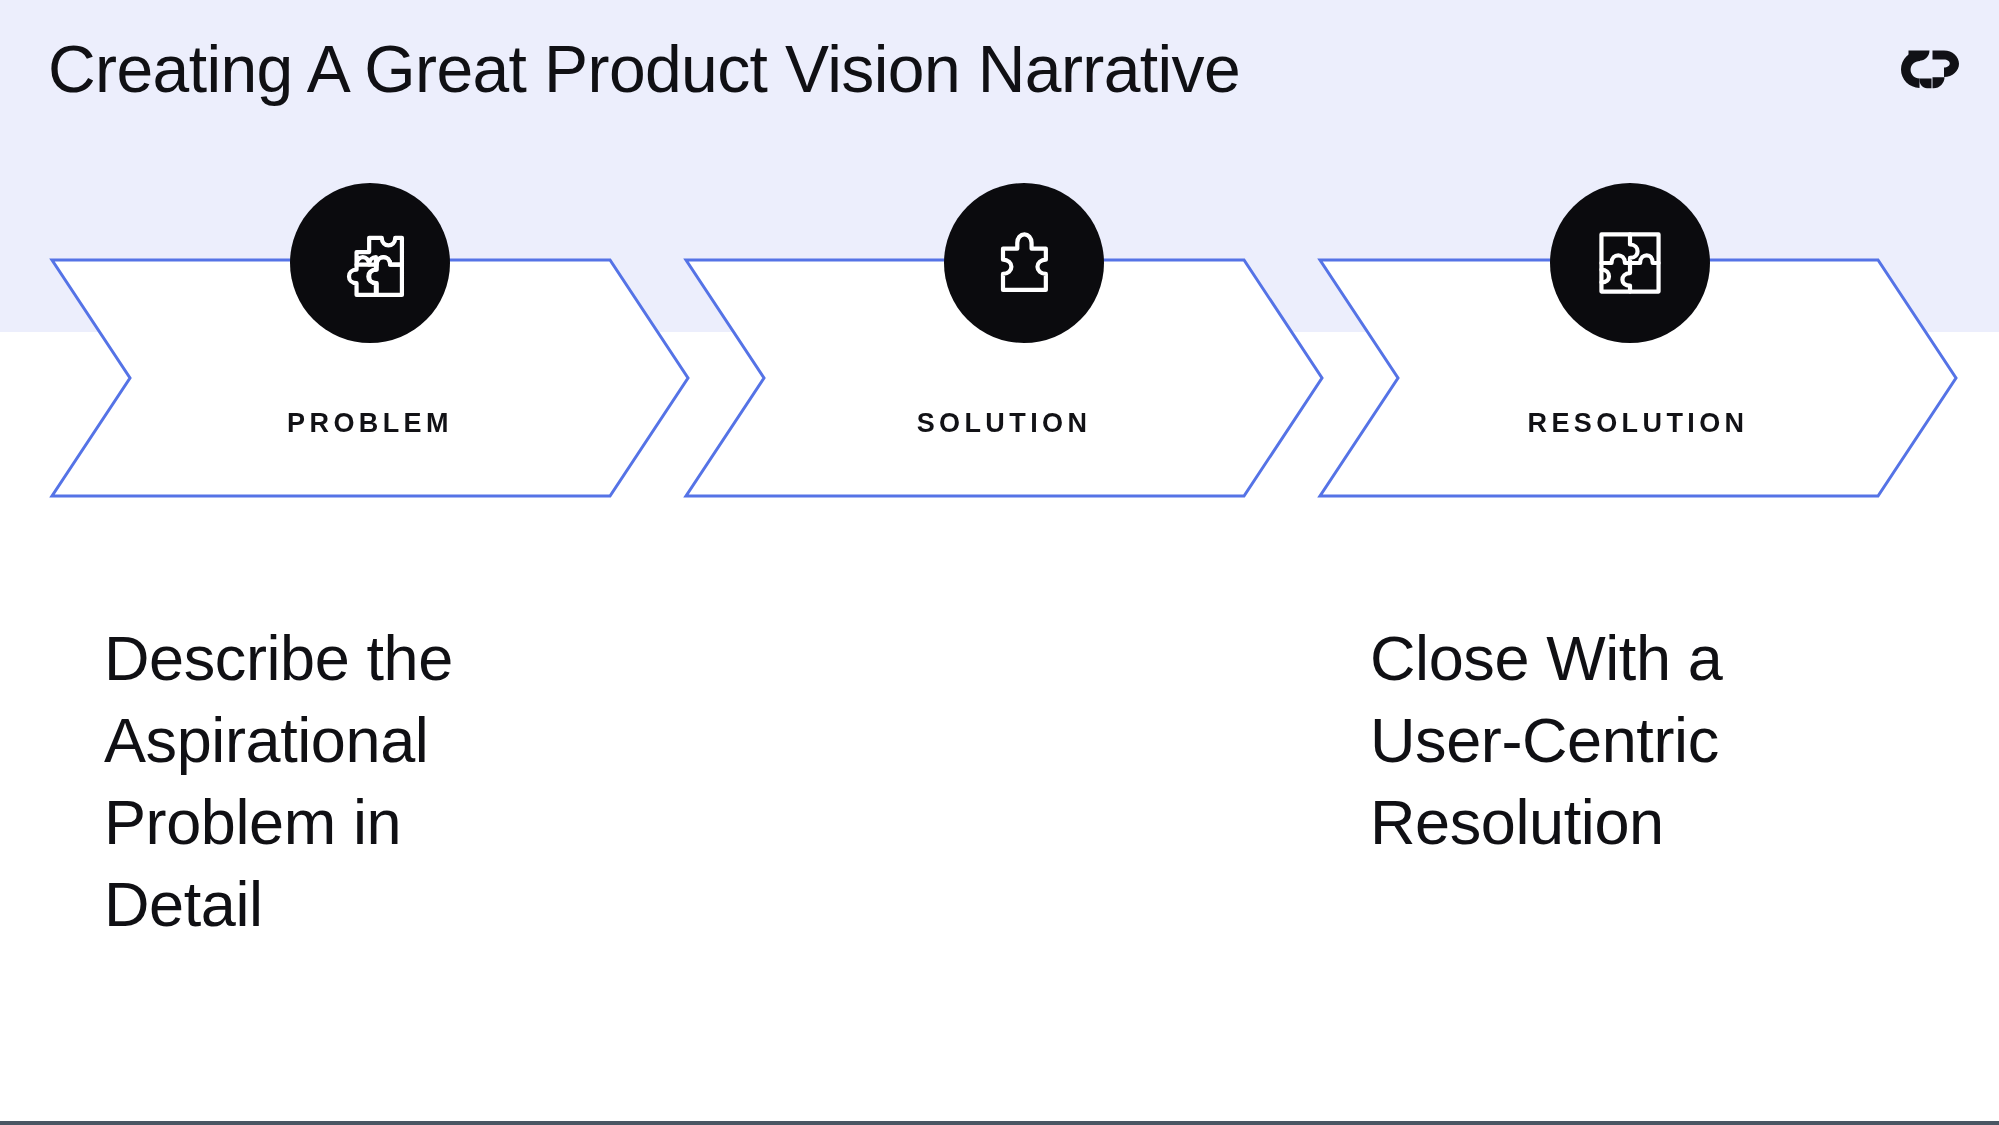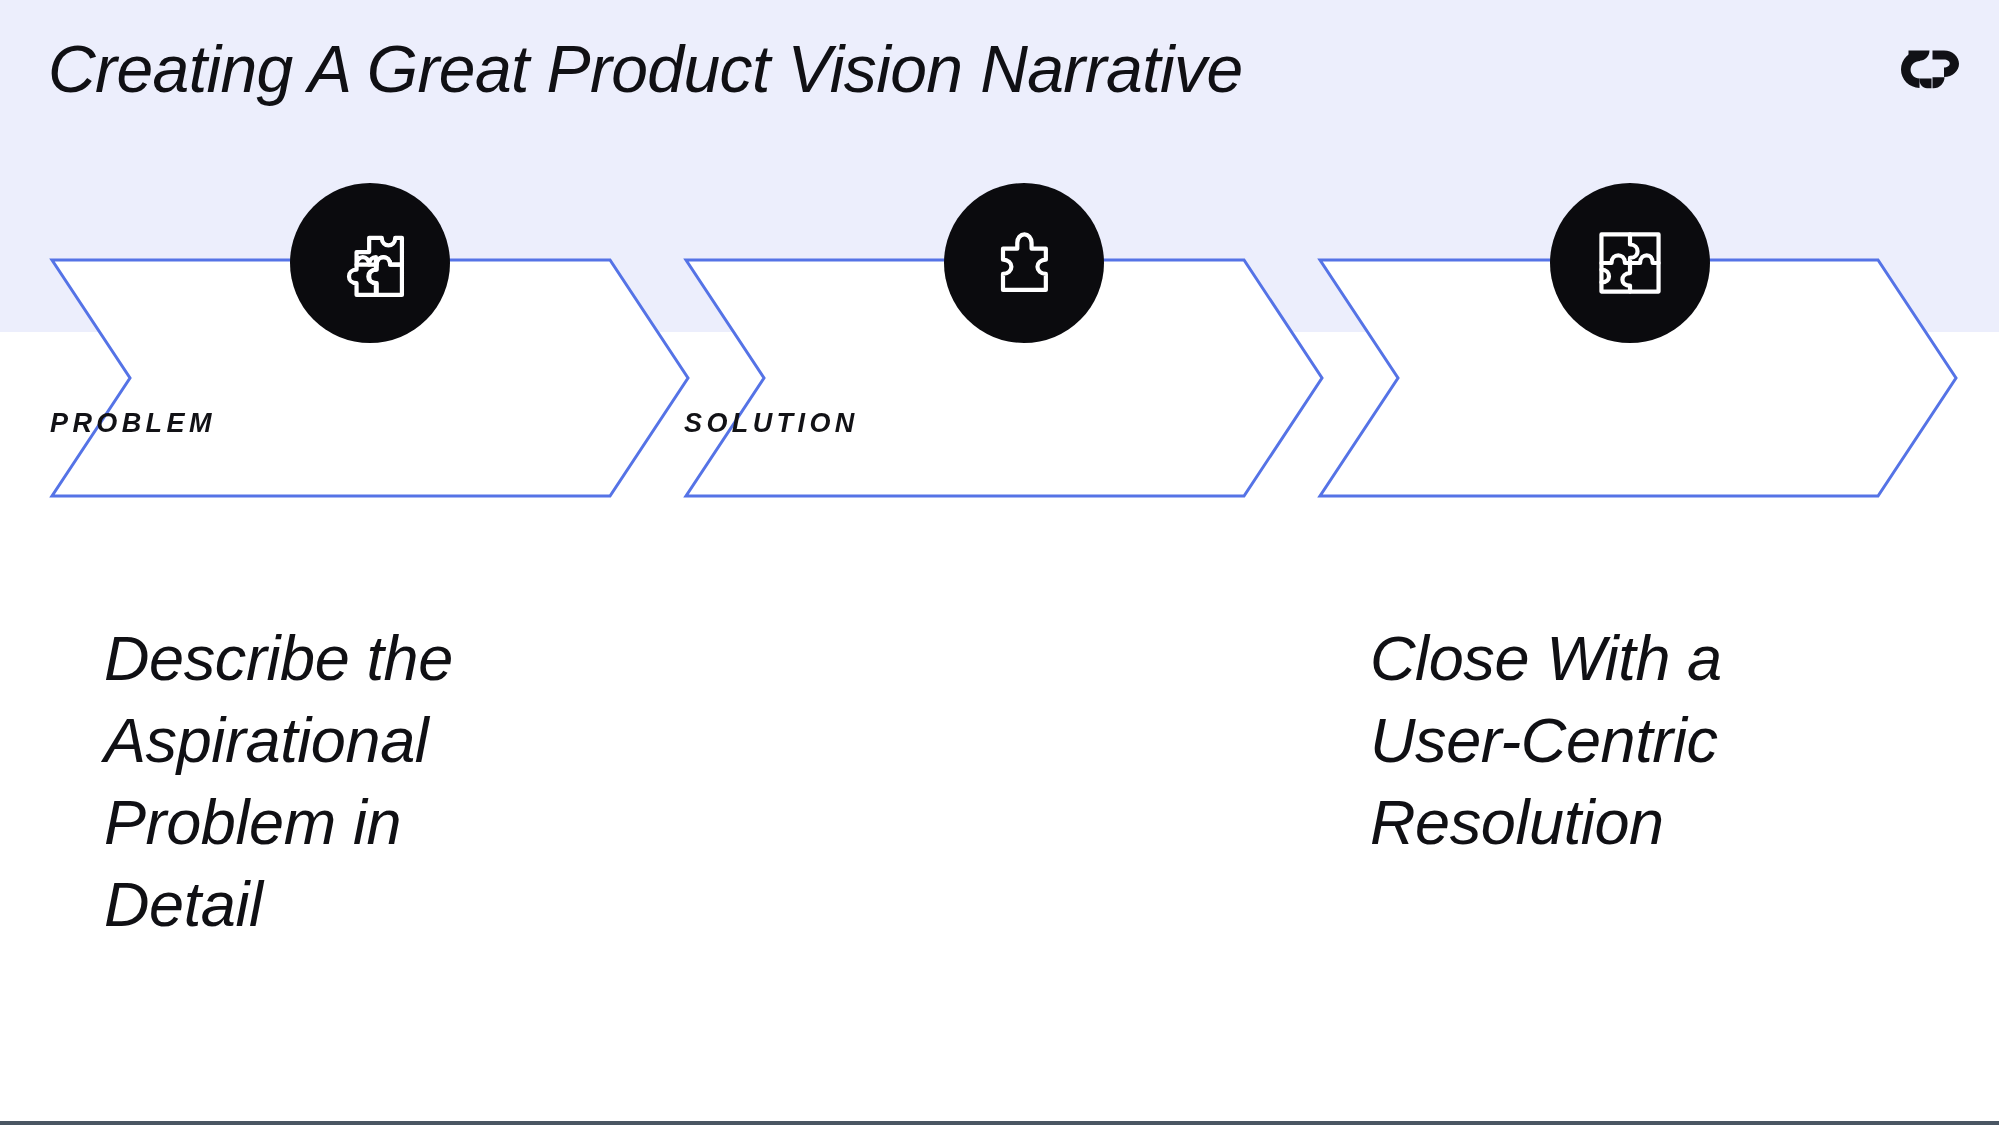--- a/index.html
+++ b/index.html
@@ -18,21 +18,20 @@
   }
 
   
   #slide {
     position: absolute;
     inset: 0;
     width: 1999px;
     height: 1125px;
     background: #ffffff;
     overflow: hidden;
-    font-style: italic;
   }
 
   
   .band {
     position: absolute;
     left: 0;
     top: 0;
     width: 1999px;
     height: 332px;
     background: #eceefc;
@@ -92,21 +91,21 @@
     stroke-width: 3;
     stroke-linejoin: miter;
   }
 
   
   .stage-label {
     position: absolute;
     z-index: 4;
     top: 408px;
     width: 640px;
-    text-align: left;
+    text-align: center;
     font-size: 27px;
     font-weight: 700;
     letter-spacing: 4.4px;
     color: #121216;
   }
   .lbl-1 { left: 50px;   }
   .lbl-2 { left: 684px;  }
   .lbl-3 { left: 1318px; }
 
   
@@ -210,20 +209,21 @@
 
     <div class="chevron chev-3">
       <svg viewBox="0 0 640 240" preserveAspectRatio="none" xmlns="http://www.w3.org/2000/svg">
         <polygon class="chev-poly" points="2,2 560,2 638,120 560,238 2,238 80,120"></polygon>
       </svg>
     </div>
   </div>
 
   <div class="stage-label lbl-1">PROBLEM</div>
   <div class="stage-label lbl-2">SOLUTION</div>
+  <div class="stage-label lbl-3">RESOLUTION</div>
 
   <div class="icon-badge badge-1">
     <svg viewBox="0 0 100 100" xmlns="http://www.w3.org/2000/svg">
 
       <path class="pz" d="M55 20 L70 20 C70 26 74 29 78 29 C82 29 86 26 86 20 L94 20 L94 52 L80 52
                           C80 46 76 43 72 43 C68 43 64 46 64 52 L55 52
                           C55 46 51 43 47.5 43 C44 43 40 46 40 52
                           L40 37 L55 37 Z" transform="translate(-6,0)"></path>
 
       <path class="pz" d="M58 52 C58 46 62 43 66 43 C70 43 74 46 74 52 L88 52 L88 88 L58 88

